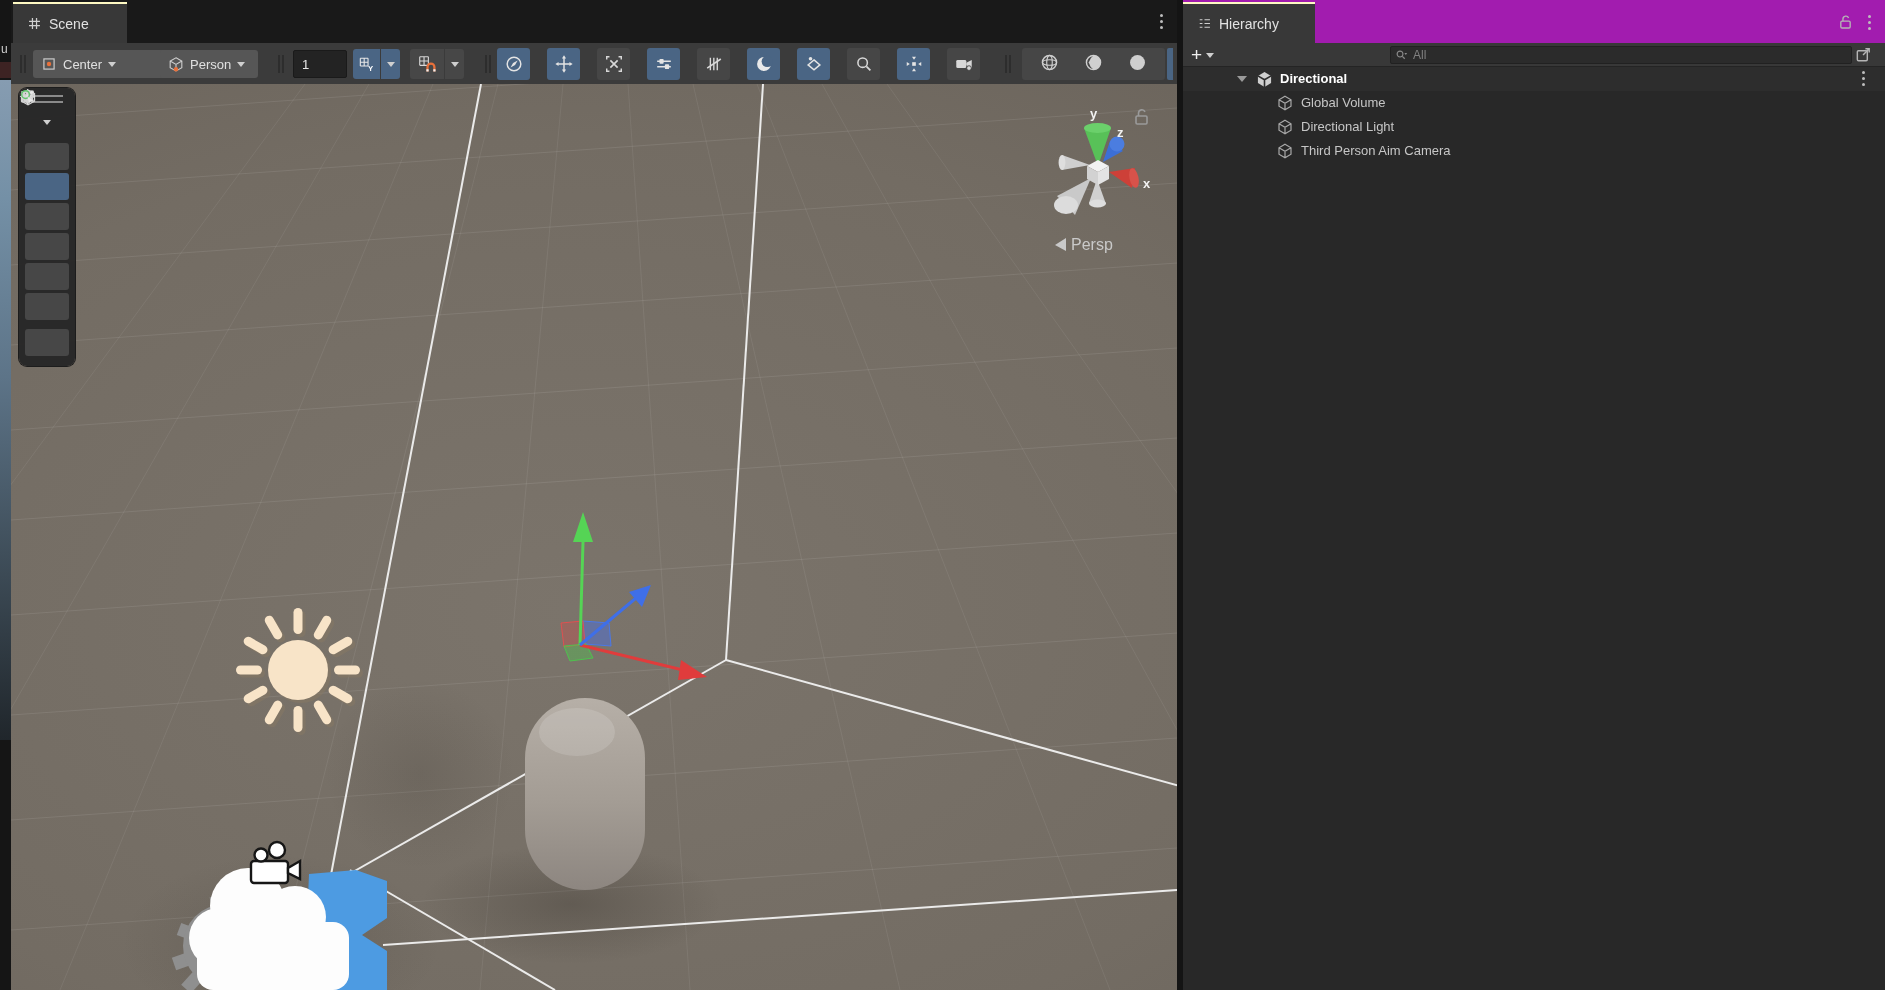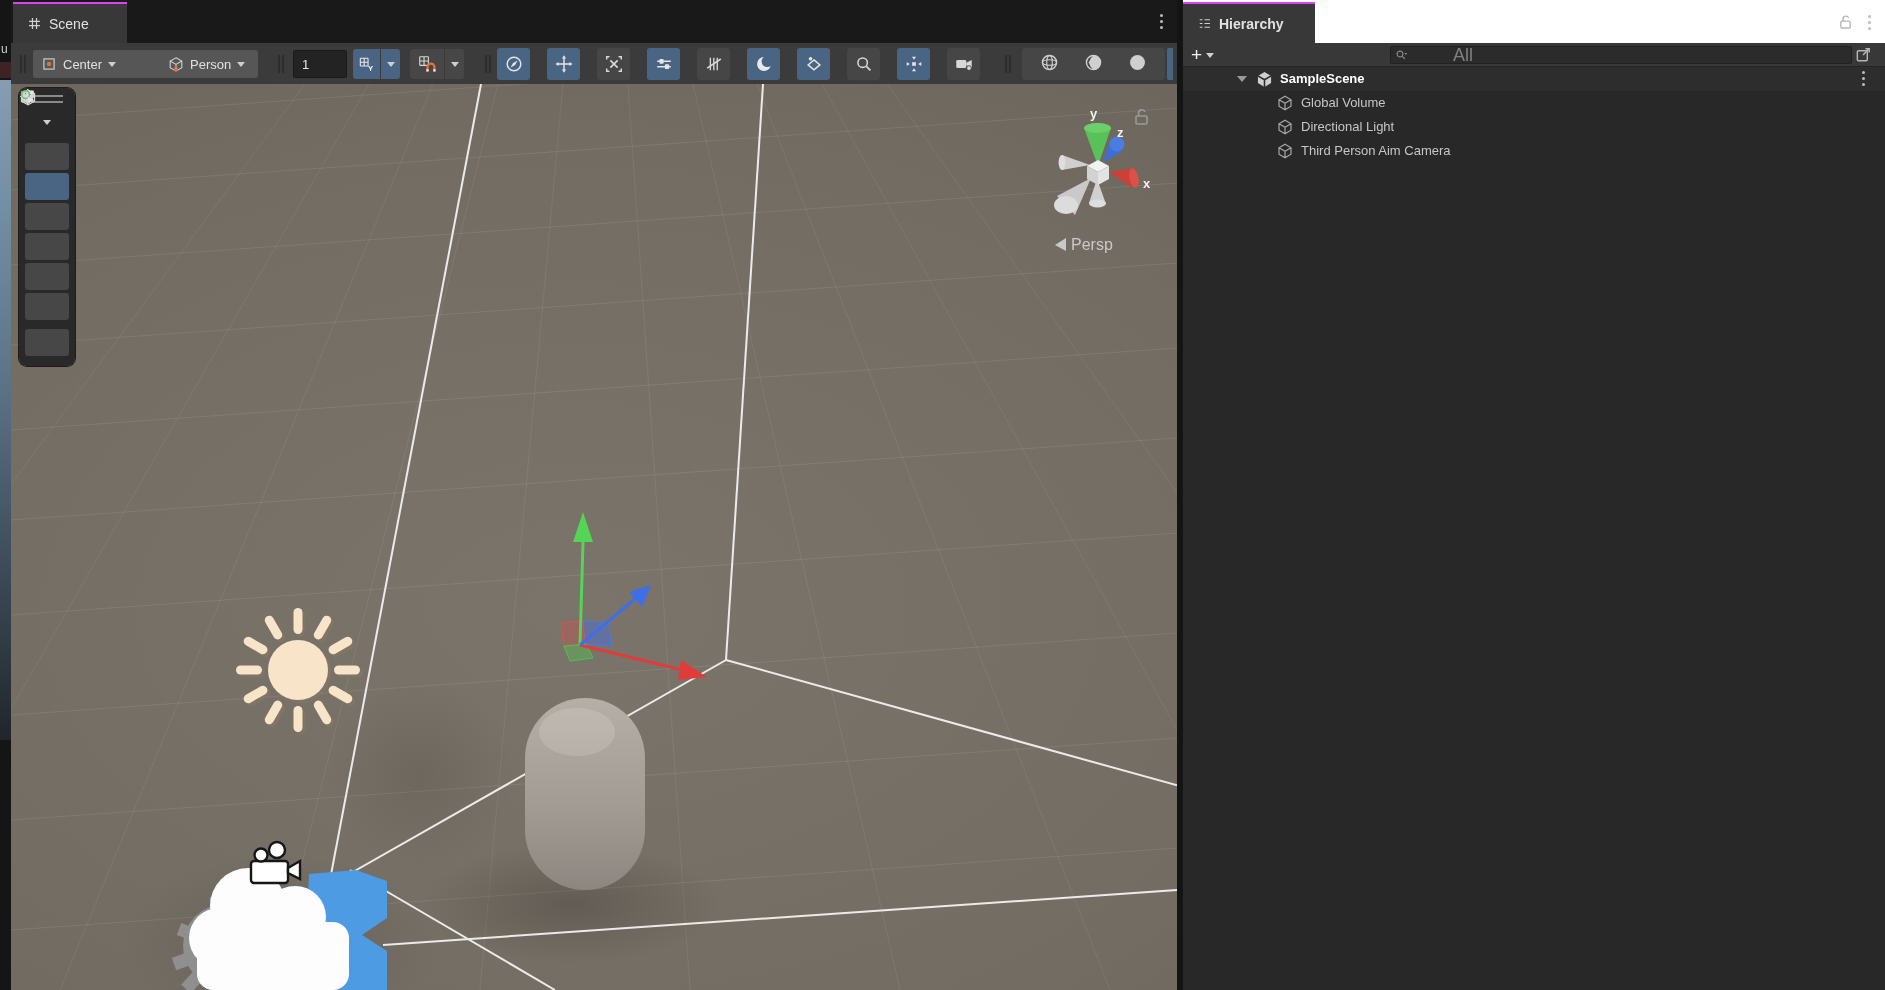--- a/index.html
+++ b/index.html
@@ -10,21 +10,21 @@
   
   .left-strip{position:absolute;left:0;top:0;width:11px;height:990px;background:#151515;}
   .left-strip .u-label{position:absolute;left:1px;top:42px;font-size:12px;color:#cfcfcf;}
   .left-strip .maroon{position:absolute;left:0;top:62px;width:11px;height:16px;background:#3d2323;}
   .left-strip .sky{position:absolute;left:0;top:80px;width:11px;height:660px;
       background:linear-gradient(#869cb1 0%,#7490a6 18%,#5d7488 45%,#3c4a55 75%,#20262b 100%);}
 
   
   .scene-panel{position:absolute;left:11px;top:0;width:1166px;height:990px;background:#191919;}
   .tabbar{position:absolute;left:0;top:0;right:0;height:43px;background:#191919;}
-  .tab{position:absolute;top:2px;height:41px;background:#383838;border-top:2px solid #d946ef;
+  .tab{position:absolute;top:2px;height:41px;background:#383838;border-top:2px solid #fef9c3;
        display:flex;align-items:center;gap:7px;padding:0 14px;font-size:14px;color:#e2e2e2;}
   .scene-panel .tab{left:2px;width:114px;}
   .kebab{display:inline-flex;flex-direction:column;gap:3px;align-items:center;cursor:pointer;}
   .kebab i{width:3px;height:3px;border-radius:50%;background:#bdbdbd;display:block;}
   .scene-kebab{position:absolute;right:14px;top:14px;}
 
   .scene-toolbar{position:absolute;left:0;top:43px;width:1166px;height:41px;background:#3b3b3b;}
   .grip{position:absolute;top:12px;width:2px;height:18px;background:#2d2d2d;}
   .tb-btn{position:absolute;top:7px;height:28px;background:#565656;border-radius:3px;color:#e0e0e0;
           display:flex;align-items:center;gap:6px;padding:0 8px;font-size:13px;cursor:pointer;}
@@ -59,32 +59,32 @@
       border-bottom:2px solid #8a8a8a;}
   .tools .mode{display:flex;align-items:center;justify-content:center;gap:5px;height:26px;
       margin-bottom:8px;cursor:pointer;}
   .tool-btn{width:44px;height:27px;margin:3px auto;background:#474747;border-radius:3px;
       display:flex;align-items:center;justify-content:center;cursor:pointer;}
   .tool-btn.on{background:#4a6584;}
   .tool-btn.last{margin-top:9px;}
 
   
   .hier-panel{position:absolute;left:1183px;top:0;width:702px;height:990px;background:#282828;}
-  .hier-panel .tabbar{background:#ffffff;font-weight:bold;}
+  .hier-panel .tabbar{background:#a21caf;}
   .hier-panel .tab{left:0;width:132px;}
   .tab-icons{position:absolute;right:14px;top:13px;display:flex;gap:14px;align-items:center;}
   .search-row{position:absolute;left:0;top:43px;width:702px;height:24px;background:#383838;
       border-bottom:1px solid #242424;}
   .plus-btn{position:absolute;left:8px;top:0px;display:flex;align-items:center;gap:4px;
       height:24px;cursor:pointer;}
   .plus-btn .plus{font-size:19px;color:#efefef;line-height:20px;}
   .search-box{position:absolute;left:207px;top:3px;width:462px;height:18px;background:#2b2b2b;
       border:1px solid #212121;border-radius:2px;display:flex;align-items:center;padding:0 4px;gap:3px;}
   .search-box input{flex:1;background:transparent;border:none;outline:none;color:#cfcfcf;
-      font-size:18px;font-family:"Liberation Sans",sans-serif;margin-left:40px;}
+      font-size:12px;font-family:"Liberation Sans",sans-serif;}
   .search-box input::placeholder{color:#808080;}
   .popout{position:absolute;right:12px;top:2px;cursor:pointer;}
 
   .tree{position:absolute;left:0;top:67px;width:702px;}
   .h-row{position:relative;width:702px;height:24px;font-size:13px;color:#c6c6c6;cursor:pointer;}
   .h-row.scene-row{background:#2d2d2d;color:#ffffff;font-weight:bold;}
   .h-row.selected{background:#3e3e3e;color:#ffffff;}
   .h-row .tri{position:absolute;top:9px;width:0;height:0;border-left:5px solid transparent;
       border-right:5px solid transparent;border-top:6px solid #9a9a9a;}
   .h-row .obj-ic{position:absolute;top:4px;}
@@ -546,21 +546,21 @@
     </div>
 
     <div class="tree">
 
       <div class="h-row scene-row">
         <span class="tri t0"></span>
         <svg class="obj-ic i0" width="17" height="17" viewBox="0 0 16 16">
           <path d="M8,1 L14.2,4.6 V11.4 L8,15 L1.8,11.4 V4.6 Z" fill="#cfcfcf"></path>
           <path d="M1.8,4.6 L8,8.2 L14.2,4.6 M8,8.2 V15" stroke="#2c2c2c" stroke-width="1.5" fill="none"></path>
         </svg>
-        <span class="lbl l0">SampleScene</span>
+        <span class="lbl l0">Directional</span>
         <span class="kebab row-kebab">
             <i></i>
             <i></i>
             <i></i>
           </span>
       </div>
 
 
       <div class="h-row">
         <svg class="obj-ic i1" width="16" height="16" viewBox="0 0 16 16">

